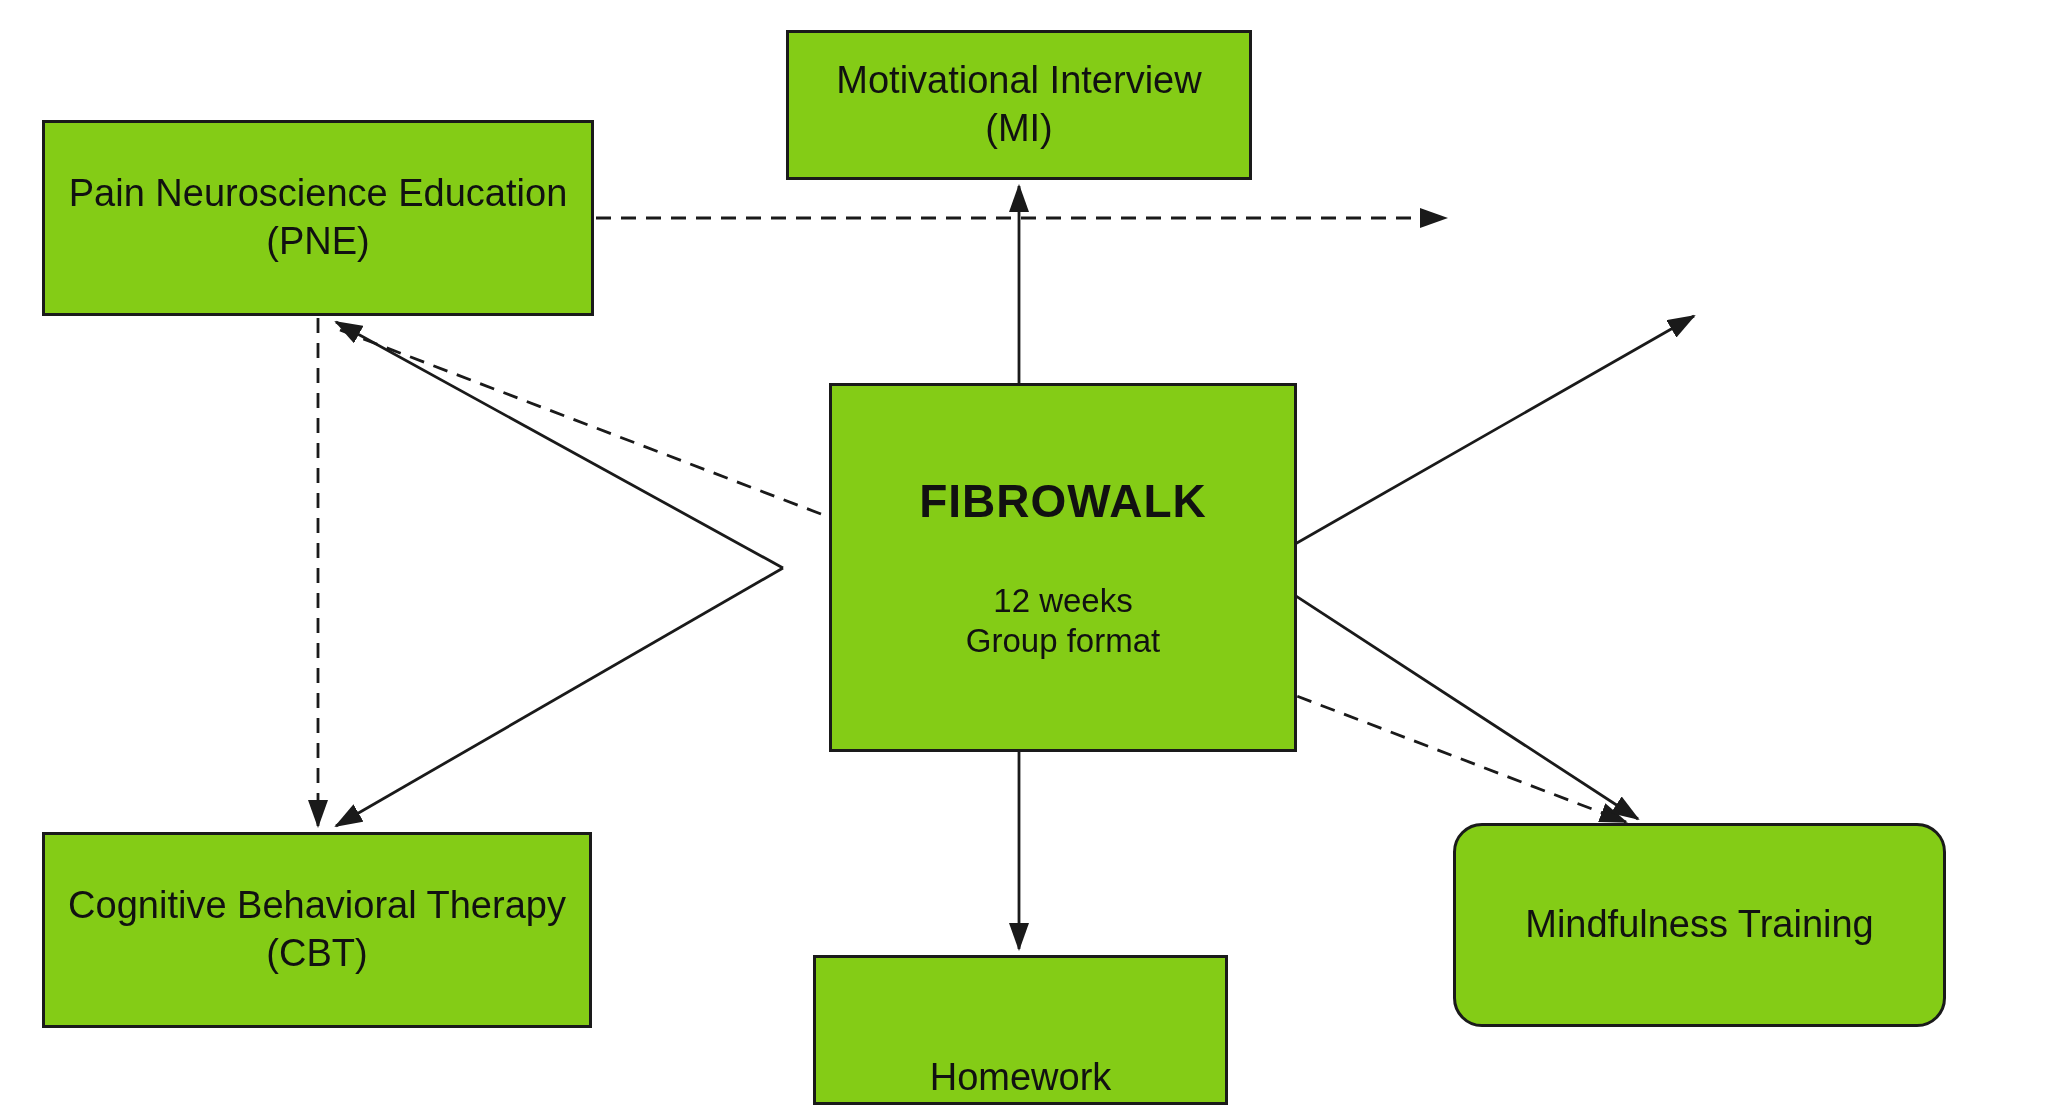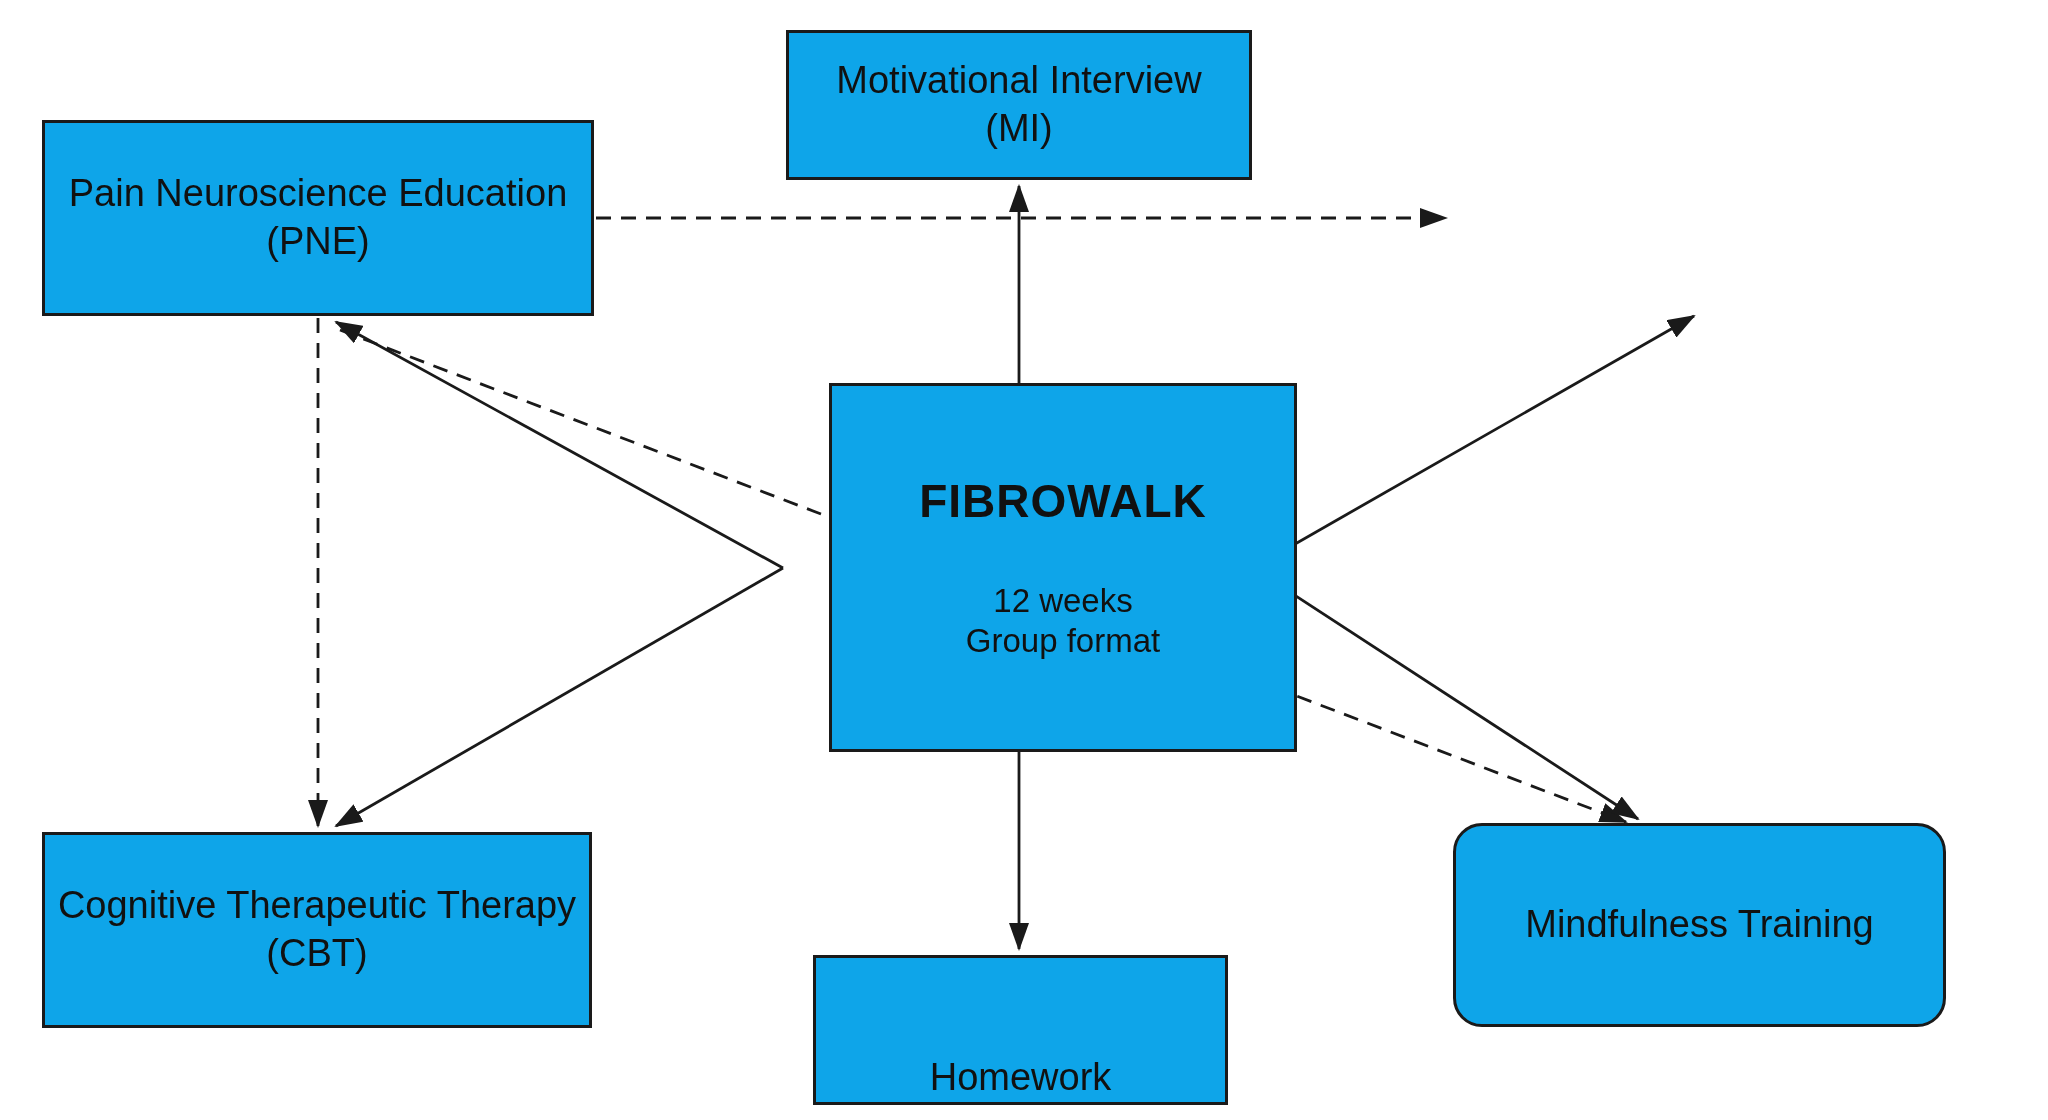--- a/index.html
+++ b/index.html
@@ -20,21 +20,21 @@
     position: absolute;
     left: 0;
     top: 0;
     width: 2048px;
     height: 1120px;
   }
   .node {
     position: absolute;
     box-sizing: border-box;
     border: 3px solid #1a1a1a;
-    background: #0ea5e9;
+    background: #84cc16;
     display: flex;
     flex-direction: column;
     align-items: center;
     justify-content: center;
     text-align: center;
     font-size: 38px;
     line-height: 1.26;
     color: #111111;
   }
   .node .line { display: block; white-space: nowrap; }
@@ -96,21 +96,21 @@
 
   <div class="node" id="node-fibrowalk">
     <span class="line title">FIBROWALK</span>
     <span class="sub-block">
       <span class="line sub">12 weeks</span>
       <span class="line sub">Group format</span>
     </span>
   </div>
 
   <div class="node" id="node-cbt">
-    <span class="line">Cognitive Therapeutic Therapy</span>
+    <span class="line">Cognitive Behavioral Therapy</span>
     <span class="line">(CBT)</span>
   </div>
 
   <div class="node" id="node-mindfulness">
     <span class="line">Mindfulness Training</span>
   </div>
 
   <div class="node" id="node-homework">
     <span class="line">Homework</span>
   </div>

